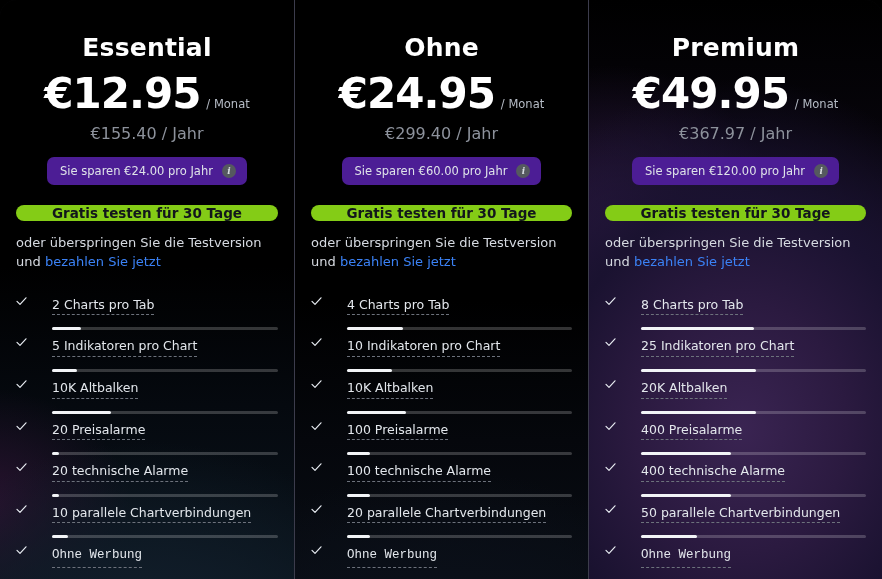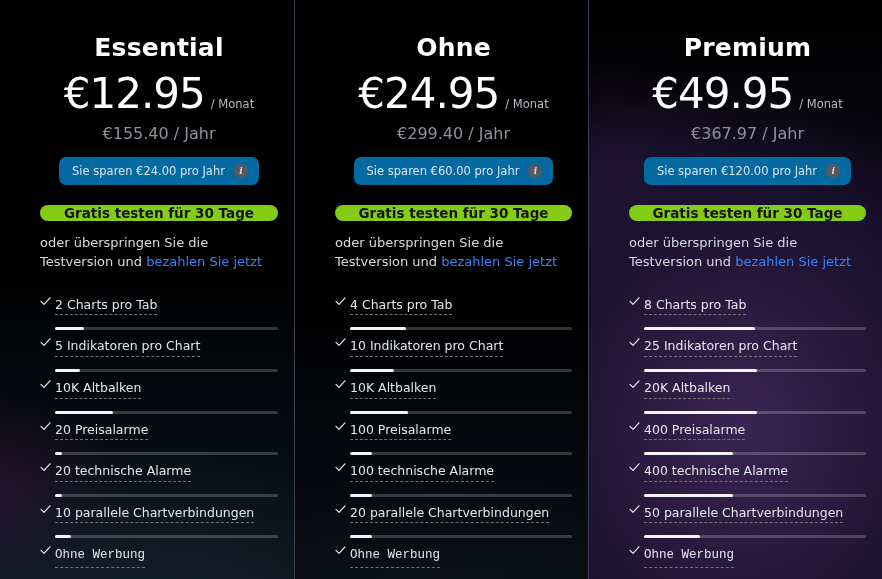--- a/index.html
+++ b/index.html
@@ -58,41 +58,40 @@
       radial-gradient(80% 40% at 8% 40%, #2e1a44 0%, rgba(10,6,18,0) 72%),
       linear-gradient(180deg, #000 0%, #06040a 22%, #140e26 48%, #1c1333 70%, #0d0a18 100%);
   }
 
   .card-inner {
     position: relative;
     z-index: 1;
     display: flex;
     flex-direction: column;
     height: 100%;
-    margin-left: 24px;
   }
 
   .plan-name {
     text-align: center;
     font-size: 25px;
     font-weight: bold;
     color: #ffffff;
     letter-spacing: 0.2px;
     margin-top: 33px;
   }
 
   .price-row {
     display: flex;
     align-items: baseline;
     justify-content: center;
     margin-top: 11px;
   }
   .price-main {
     font-size: 42px;
-    font-weight: normal;
+    font-weight: bold;
     color: #ffffff;
     letter-spacing: -1px;
     line-height: 1;
   }
   .price-period {
     font-size: 11.5px;
     color: #b6bcc6;
     margin-left: 6px;
     white-space: nowrap;
   }
@@ -101,21 +100,21 @@
     font-size: 16px;
     color: #8d929c;
     margin-top: 9px;
   }
 
   .savings-wrap { display: flex; justify-content: center; margin-top: 14px; }
   .savings-badge {
     display: inline-flex;
     align-items: center;
     gap: 9px;
-    background: #0369a1;
+    background: #4c1d95;
     border-radius: 7px;
     padding: 7px 11px 7px 13px;
     font-size: 11.5px;
     color: #dfe3e9;
     white-space: nowrap;
   }
   .info-dot {
     width: 14px; height: 14px;
     border-radius: 50%;
     background: #55595f;
@@ -150,21 +149,21 @@
     font-size: 13px;
     line-height: 1.45;
     color: #d6dae1;
   }
   .skip-link { color: #3b82f6; cursor: pointer; }
 
   .features { margin-top: 22px; display: flex; flex-direction: column; }
   .feature {
     display: flex;
     align-items: flex-start;
-    gap: 4px;
+    gap: 25px;
     margin-bottom: 5px;
   }
   .check-icon {
     flex: 0 0 auto;
     width: 11px;
     height: 16px;
     margin-top: 2px;
   }
   .check-icon svg { display: block; }
   .feature-body { flex: 1 1 auto; min-width: 0; }

